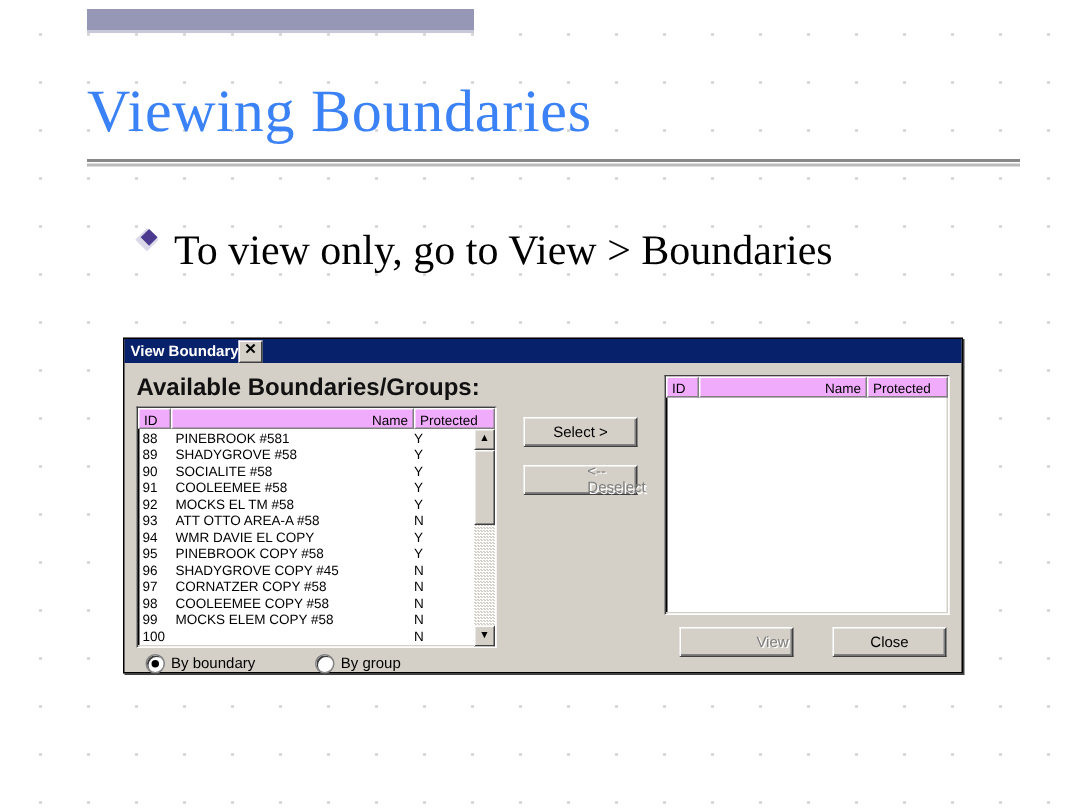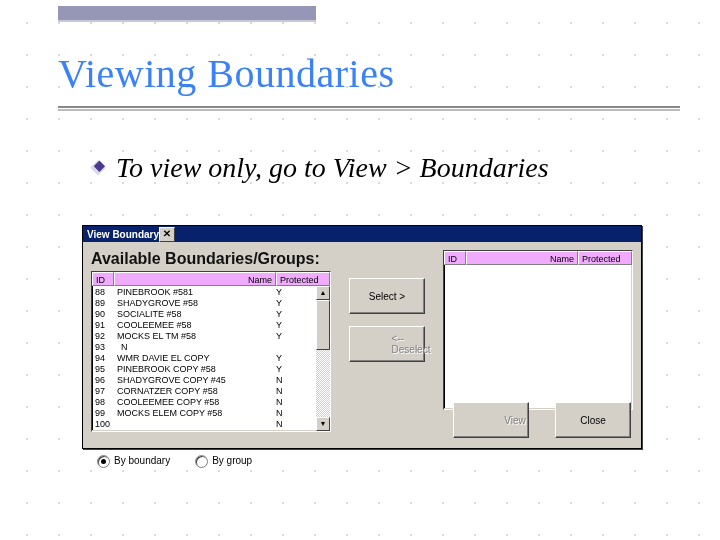--- a/index.html
+++ b/index.html
@@ -52,23 +52,21 @@
     width: 622px;
     height: 2px;
     background: #888;
     box-shadow: 0 3px 0 #bbb;
   }
   .bullet-row {
     position: absolute;
     left: 90px;
     top: 152px;
     display: flex;
-    align-items: center;
     gap: 10px;
-    font-style: italic;
   }
   .bullet-icon svg { display: block; }
   .bullet-text {
     font-size: 28px;
     color: #000;
   }
 
   
   .dialog {
     position: absolute;
@@ -195,34 +193,34 @@
     position:absolute; left:0; top:14px; width:14px; height:50px;
     background:#d4d0c8;
     border:1px solid #fff;
     border-right-color:#404040;
     border-bottom-color:#404040;
     box-sizing:border-box;
   }
 
   .win-btn {
     width: 76px;
-    height: 36px;
+    height: 20px;
     background: #d4d0c8;
     border: 1px solid #fff;
     border-right-color:#404040;
     border-bottom-color:#404040;
     box-shadow: inset -1px -1px 0 #808080, inset 1px 1px 0 #d4d0c8;
     font-size: 10px;
     display:flex;align-items:center;justify-content:center;
     box-sizing:border-box;
   }
   .win-btn.disabled { color:#808080; text-shadow: 1px 1px 0 #fff; padding-left: 48px; }
 
   .radio-row {
-    display:flex; gap: 25px; align-items:flex-end; margin-top:23px;
+    display:flex; gap: 40px; align-items:flex-end; margin-top:4px;
     font-size:10px;
     padding-left: 6px;
   }
   .radio {
     width:11px;height:11px;border-radius:50%;
     background:#fff;
     border:1px solid #808080;
     box-shadow: inset 1px 1px 0 #404040;
     display:inline-flex;align-items:center;justify-content:center;
     margin-right:4px;
@@ -308,20 +306,21 @@
                   <span class="c2">COOLEEMEE #58</span>
                   <span class="c3">Y</span>
                 </div>
                 <div class="row">
                   <span class="c1">92</span>
                   <span class="c2">MOCKS EL TM #58</span>
                   <span class="c3">Y</span>
                 </div>
                 <div class="row">
                   <span class="c1">93</span>
+                  <span class="c2">ATT OTTO AREA-A #58</span>
                   <span class="c3">N</span>
                 </div>
                 <div class="row">
                   <span class="c1">94</span>
                   <span class="c2">WMR DAVIE EL COPY</span>
                   <span class="c3">Y</span>
                 </div>
                 <div class="row">
                   <span class="c1">95</span>
                   <span class="c2">PINEBROOK COPY #58</span>

